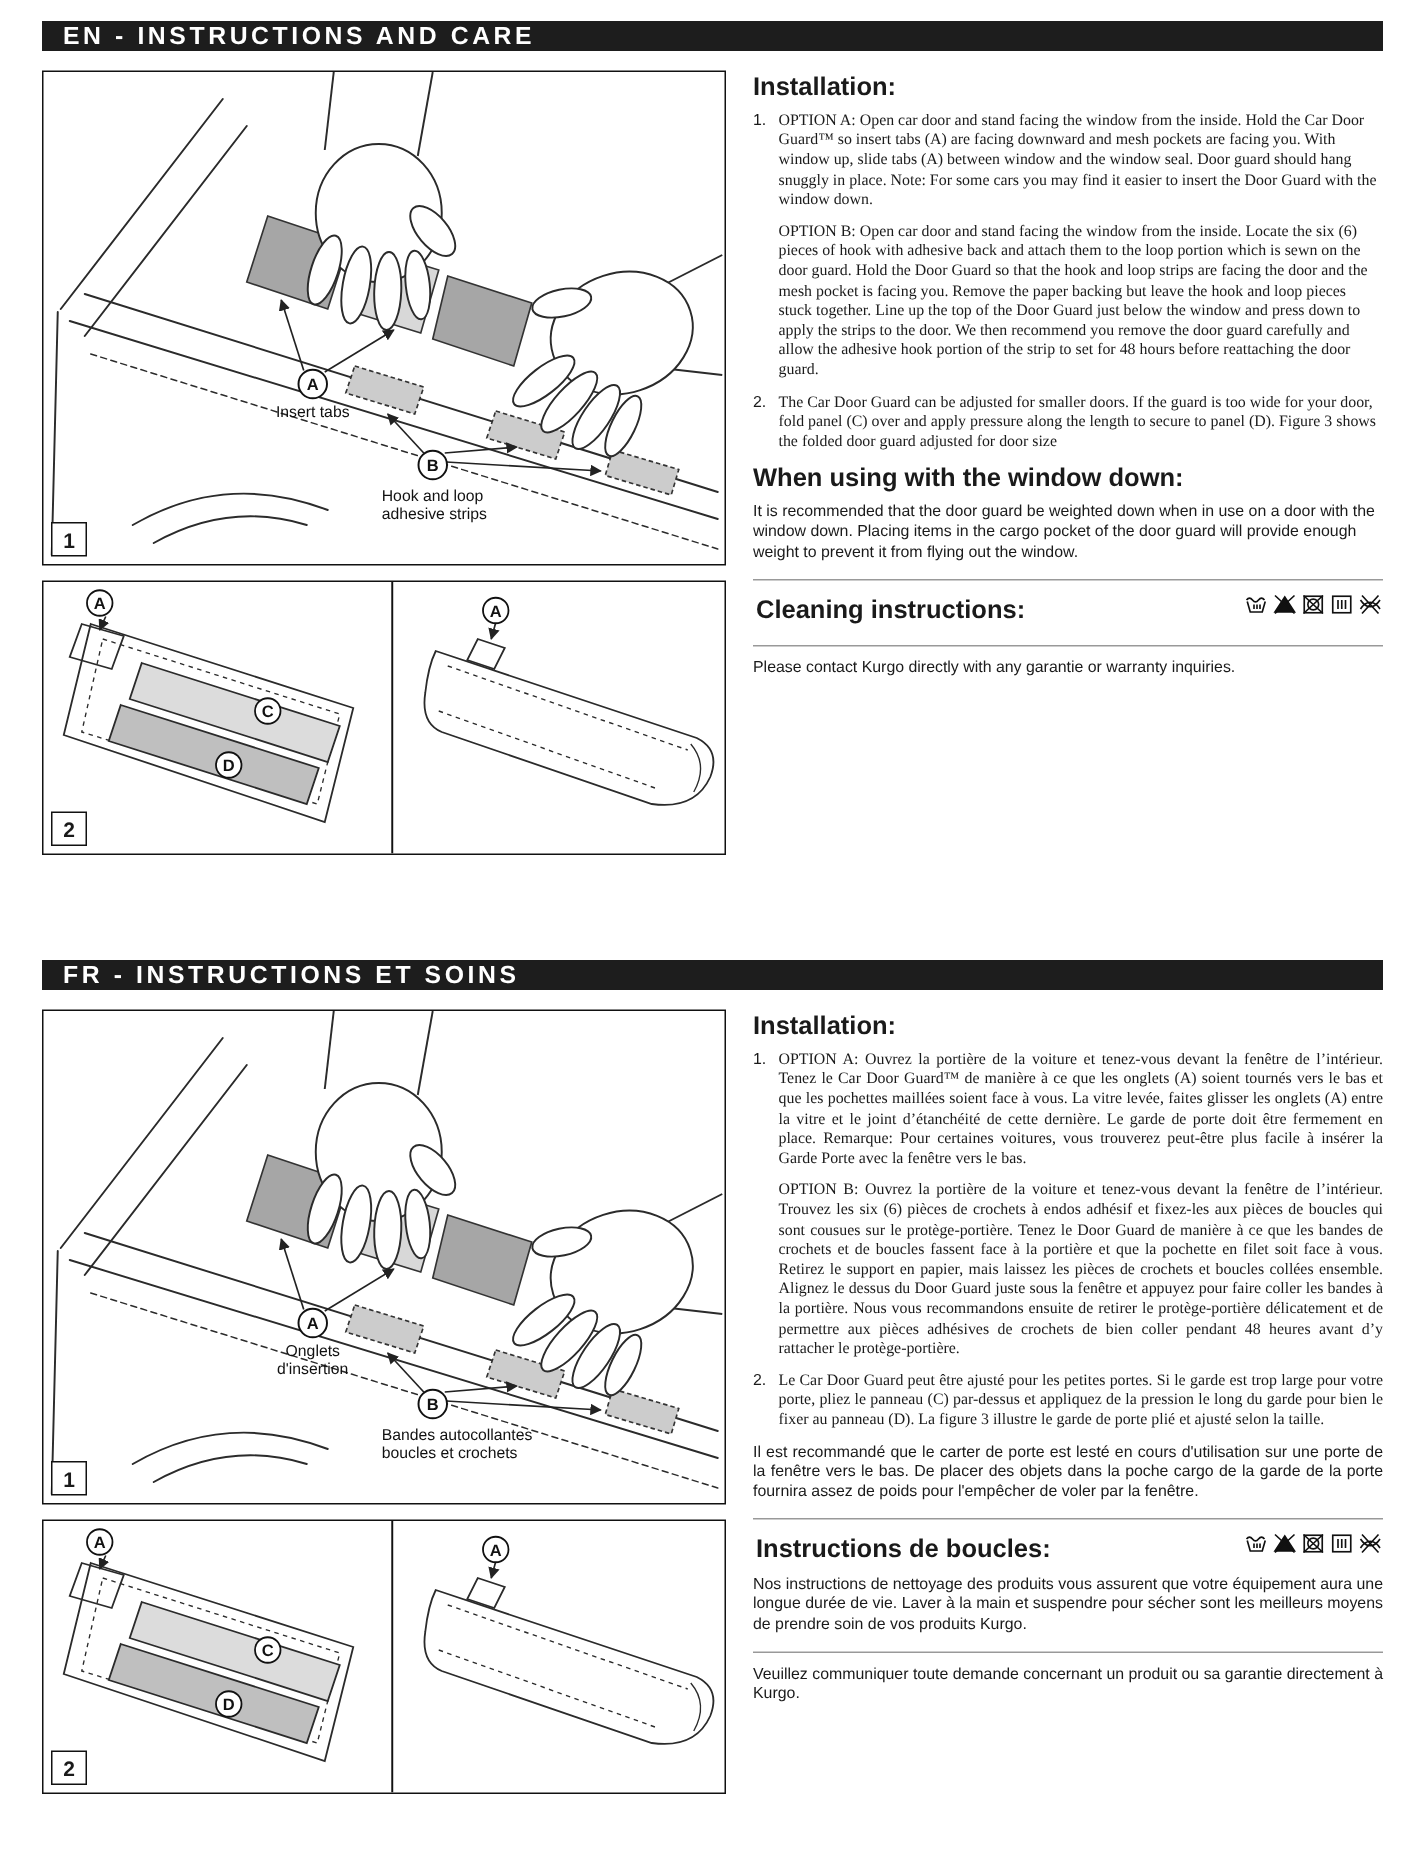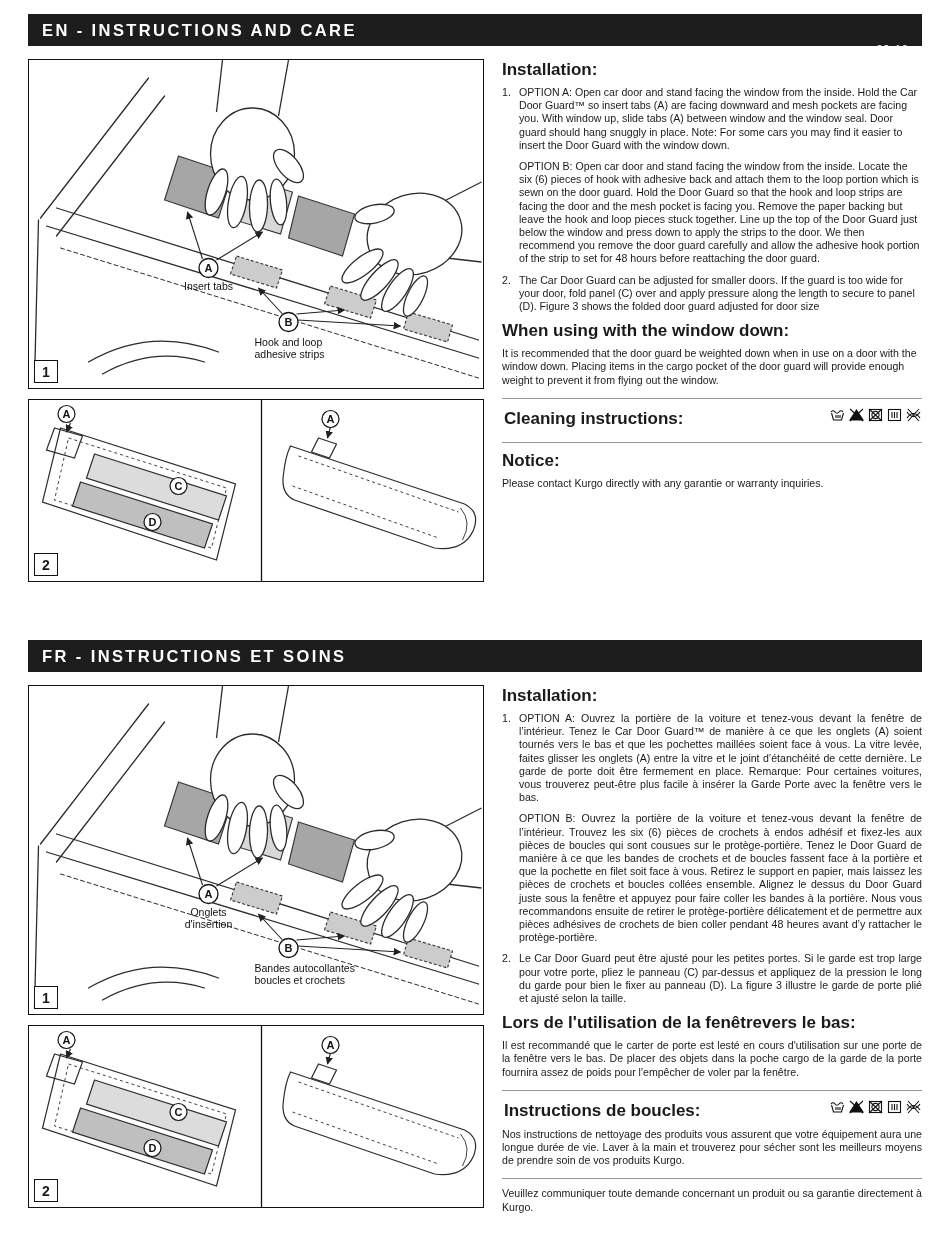--- a/index.html
+++ b/index.html
@@ -4,21 +4,21 @@
 <style>
   html,body { margin:0; padding:0; }
   body {
     width:950px; height:1238px; position:relative; background:#ffffff;
     font-family:"Liberation Sans", sans-serif; color:#1a1a1a; overflow:hidden;
   }
   .section { position:absolute; left:28px; right:28px; }
   .section-en { top:14px; }
   .section-fr { top:640px; }
   .header-bar {
-    height:32px; background:#1d1d1d; color:#ffffff;
+    height:20px; background:#1d1d1d; color:#ffffff;
     display:flex; align-items:center; justify-content:space-between; padding:0 14px;
   }
   .header-title { font-size:16.5px; font-weight:bold; letter-spacing:2.4px; }
   .header-code { font-size:11.5px; font-style:italic; letter-spacing:0.6px;margin-top:37px; }
   .section-body { display:flex; gap:18px; margin-top:13px; }
   .figures-col { flex:0 0 456px; }
   .text-col { flex:1; min-width:0; padding-top:1px; }
   .figure-box { border:1.6px solid #111; position:relative; background:#fff; box-sizing:border-box; }
   .figure-box + .figure-box { margin-top:10px; }
   .fig1 { height:330px; }
@@ -27,21 +27,21 @@
   .num-box {
     position:absolute; left:5px; bottom:5px; width:22px; height:21px;
     border:1.6px solid #111; background:#fff; display:flex; align-items:center;
     justify-content:center; font-weight:bold; font-size:14px;
   }
   .h { font-size:17px; font-weight:bold; margin:0 0 6px; }
   .text-col p { font-size:10.6px; line-height:13.2px; margin:0 0 8px; }
   .fr-text p { text-align:justify; }
   .li { display:flex; }
   .li-num { flex:0 0 17px; font-size:10.6px; line-height:13.2px; }
-  .li-body { flex:1; min-width:0; }
+  .li-body { flex:1; min-width:0;font-family:Liberation Serif, serif; }
   .mt { }
   .divider { border-top:1px solid #999; margin:11px 0 8px; }
   .care-row { display:flex; align-items:flex-start; justify-content:space-between; margin-bottom:5px; }
   .care-row .h { margin:2px; }
   .care-icons { display:flex; gap:2px; align-items:center; }
   .care-icons svg { display:block; }
   .mtext { font-size:11px; font-weight:bold; text-anchor:middle; fill:#111; }
   .ltext { font-size:10.5px; fill:#111; }
   .mid { text-anchor:middle; }
 </style>
@@ -200,21 +200,20 @@
               <rect x="2.5" y="2.5" width="12" height="11"></rect>
               <path d="M6,5 v6 M8.5,5 v6 M11,5 v6"></path>
             </svg>
           <svg width="17" height="15" viewBox="0 0 17 15" stroke="#111" fill="none" stroke-width="1.1">
               <path d="M2,5 C6,11 11,11 15,5 M2,11 C6,5 11,5 15,11"></path>
               <path d="M3,2 L14,14 M14,2 L3,14"></path>
             </svg>
         </div>
       </div>
       <div class="divider"></div>
-      <h3 class="h">Notice:</h3>
       <p>Please contact Kurgo directly with any garantie or warranty inquiries.</p>
     </div>
   </div>
 </div>
 
 <div class="section section-fr">
   <div class="header-bar">
     <span class="header-title">FR - INSTRUCTIONS ET SOINS</span>
   </div>
   <div class="section-body">
@@ -325,21 +324,20 @@
           <p>OPTION A: Ouvrez la portière de la voiture et tenez-vous devant la fenêtre de l’intérieur. Tenez le Car Door Guard™ de manière à ce que les onglets (A) soient tournés vers le bas et que les pochettes maillées soient face à vous. La vitre levée, faites glisser les onglets (A) entre la vitre et le joint d’étanchéité de cette dernière. Le garde de porte doit être fermement en place. Remarque: Pour certaines voitures, vous trouverez peut-être plus facile à insérer la Garde Porte avec la fenêtre vers le bas.</p>
           <p>OPTION B: Ouvrez la portière de la voiture et tenez-vous devant la fenêtre de l’intérieur. Trouvez les six (6) pièces de crochets à endos adhésif et fixez-les aux pièces de boucles qui sont cousues sur le protège-portière. Tenez le Door Guard de manière à ce que les bandes de crochets et de boucles fassent face à la portière et que la pochette en filet soit face à vous. Retirez le support en papier, mais laissez les pièces de crochets et boucles collées ensemble. Alignez le dessus du Door Guard juste sous la fenêtre et appuyez pour faire coller les bandes à la portière. Nous vous recommandons ensuite de retirer le protège-portière délicatement et de permettre aux pièces adhésives de crochets de bien coller pendant 48 heures avant d’y rattacher le protège-portière.</p>
         </div>
       </div>
       <div class="li">
         <div class="li-num">2.</div>
         <div class="li-body">
           <p>Le Car Door Guard peut être ajusté pour les petites portes. Si le garde est trop large pour votre porte, pliez le panneau (C) par-dessus et appliquez de la pression le long du garde pour bien le fixer au panneau (D). La figure 3 illustre le garde de porte plié et ajusté selon la taille.</p>
         </div>
       </div>
-      <h3 class="h">Lors de l'utilisation de la fenêtrevers le bas:</h3>
       <p>Il est recommandé que le carter de porte est lesté en cours d'utilisation sur une porte de la fenêtre vers le bas. De placer des objets dans la poche cargo de la garde de la porte fournira assez de poids pour l'empêcher de voler par la fenêtre.</p>
       <div class="divider"></div>
       <div class="care-row">
         <h3 class="h">Instructions de boucles:</h3>
         <div class="care-icons">
           <svg width="17" height="15" viewBox="0 0 17 15" stroke="#111" fill="none" stroke-width="1.1">
               <path d="M2,5 q2,-2.5 4,0 q2,2.5 4,0 q2,-2.5 4,0"></path>
               <path d="M2.5,6 L4.5,13 L12.5,13 L14.5,6"></path>
               <path d="M7,8 v3 M9,8 v3 M11,8 v3"></path>
             </svg>
@@ -355,18 +353,18 @@
           <svg width="17" height="15" viewBox="0 0 17 15" stroke="#111" fill="none" stroke-width="1.1">
               <rect x="2.5" y="2.5" width="12" height="11"></rect>
               <path d="M6,5 v6 M8.5,5 v6 M11,5 v6"></path>
             </svg>
           <svg width="17" height="15" viewBox="0 0 17 15" stroke="#111" fill="none" stroke-width="1.1">
               <path d="M2,5 C6,11 11,11 15,5 M2,11 C6,5 11,5 15,11"></path>
               <path d="M3,2 L14,14 M14,2 L3,14"></path>
             </svg>
         </div>
       </div>
-      <p>Nos instructions de nettoyage des produits vous assurent que votre équipement aura une longue durée de vie. Laver à la main et trouverez pour sécher sont les meilleurs moyens de prendre soin de vos produits Kurgo.</p>
+      <p>Nos instructions de nettoyage des produits vous assurent que votre équipement aura une longue durée de vie. Laver à la main et suspendre pour sécher sont les meilleurs moyens de prendre soin de vos produits Kurgo.</p>
       <div class="divider"></div>
       <p>Veuillez communiquer toute demande concernant un produit ou sa garantie directement à Kurgo.</p>
     </div>
   </div>
 </div>
 
 </body></html>

